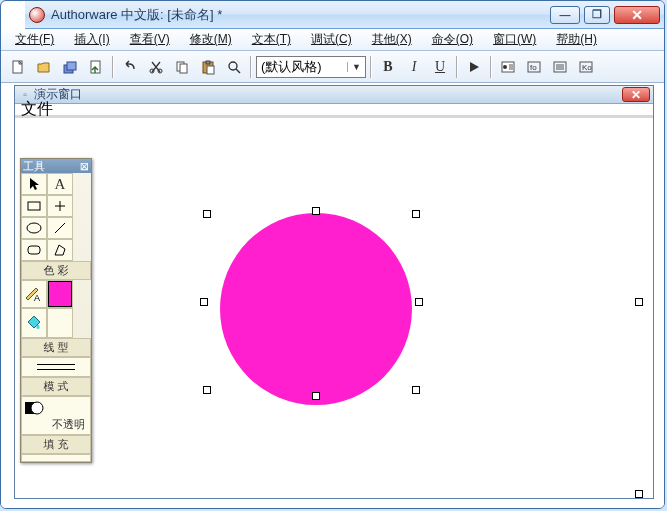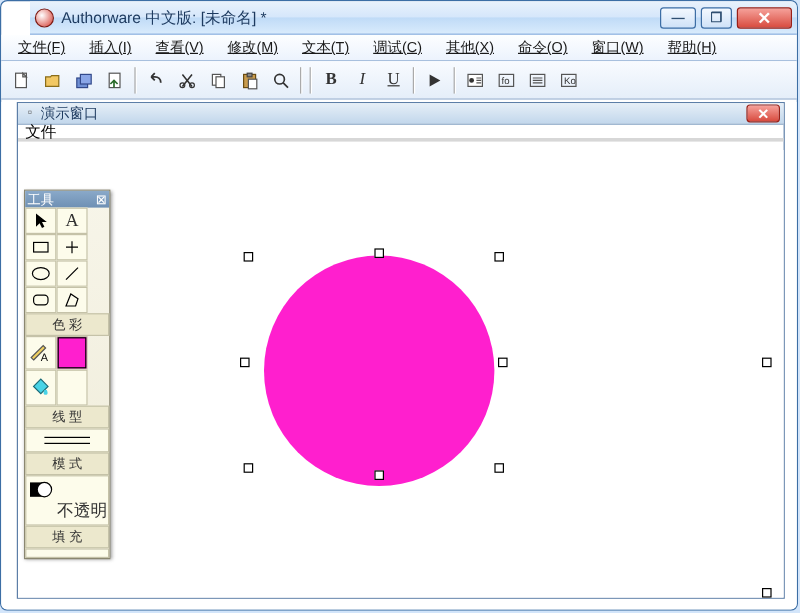--- a/index.html
+++ b/index.html
@@ -115,21 +115,21 @@
     background: linear-gradient(#f6a29b,#d84b3f);
     border: 1px solid #9a2017;
     color:#fff; display:flex; align-items:center; justify-content:center;
     font-size:12px; font-weight:bold;
     cursor:pointer;
   }
   .pres-menu {
     height: 14px;
     border-bottom: 3px solid #d7d7d7;
     padding-left: 6px;
-    font-size: 13px;
+    font-size: 16px;
     display:flex; align-items:center;font-family:Liberation Serif, serif;
   }
   .canvas {
     position: absolute;
     top: 39px; left:0; right:0; bottom:0;
     background:#fff;
   }
   .circle {
     position:absolute;
     left: 205px; top: 88px;
@@ -270,20 +270,24 @@
           <rect x="7" y="7" width="7" height="8" fill="#fff" stroke="#555"></rect>
         </svg>
     </div>
     <div class="tb-btn">
       <svg width="16" height="16">
           <circle cx="7" cy="7" r="4" fill="none" stroke="#333" stroke-width="1.4"></circle>
           <path d="M10 10l4 4" stroke="#333" stroke-width="1.4"></path>
         </svg>
     </div>
     <div class="tb-sep"></div>
+    <div class="style-select">
+      <span>(默认风格)</span>
+      <span class="arrow">▼</span>
+    </div>
     <div class="tb-sep"></div>
     <div class="tb-btn" style="font-weight:bold;font-family:serif;font-size:14px;">B</div>
     <div class="tb-btn" style="font-style:italic;font-family:serif;font-size:14px;">I</div>
     <div class="tb-btn" style="text-decoration:underline;font-family:serif;font-size:14px;">U</div>
     <div class="tb-sep"></div>
     <div class="tb-btn">
       <svg width="12" height="12">
           <path d="M2 1l9 5-9 5z" fill="#333"></path>
         </svg>
     </div>
@@ -424,21 +428,21 @@
       <div class="line-sample"></div>
       <div class="line-sample" style="border-top-width:1px;"></div>
     </div>
 
     <div class="section-label">模 式</div>
     <div style="border:1px solid #c5c2a8;background:#fdfceb;text-align:center;padding:2px 0;">
       <svg width="24" height="18">
           <rect x="3" y="3" width="12" height="12" fill="#000"></rect>
           <circle cx="15" cy="9" r="6" fill="#fff" stroke="#000"></circle>
         </svg>
-      <div style="font-size:14px;padding-left:25px;">不透明</div>
+      <div style="font-size:11px;padding-left:25px;">不透明</div>
     </div>
 
     <div class="section-label">填 充</div>
     <div style="border:1px solid #c5c2a8;background:#fdfceb;padding:3px;display:flex;justify-content:center;">
       <div style="background:#000000;"></div>
     </div>
   </div>
 
 </div>
 

